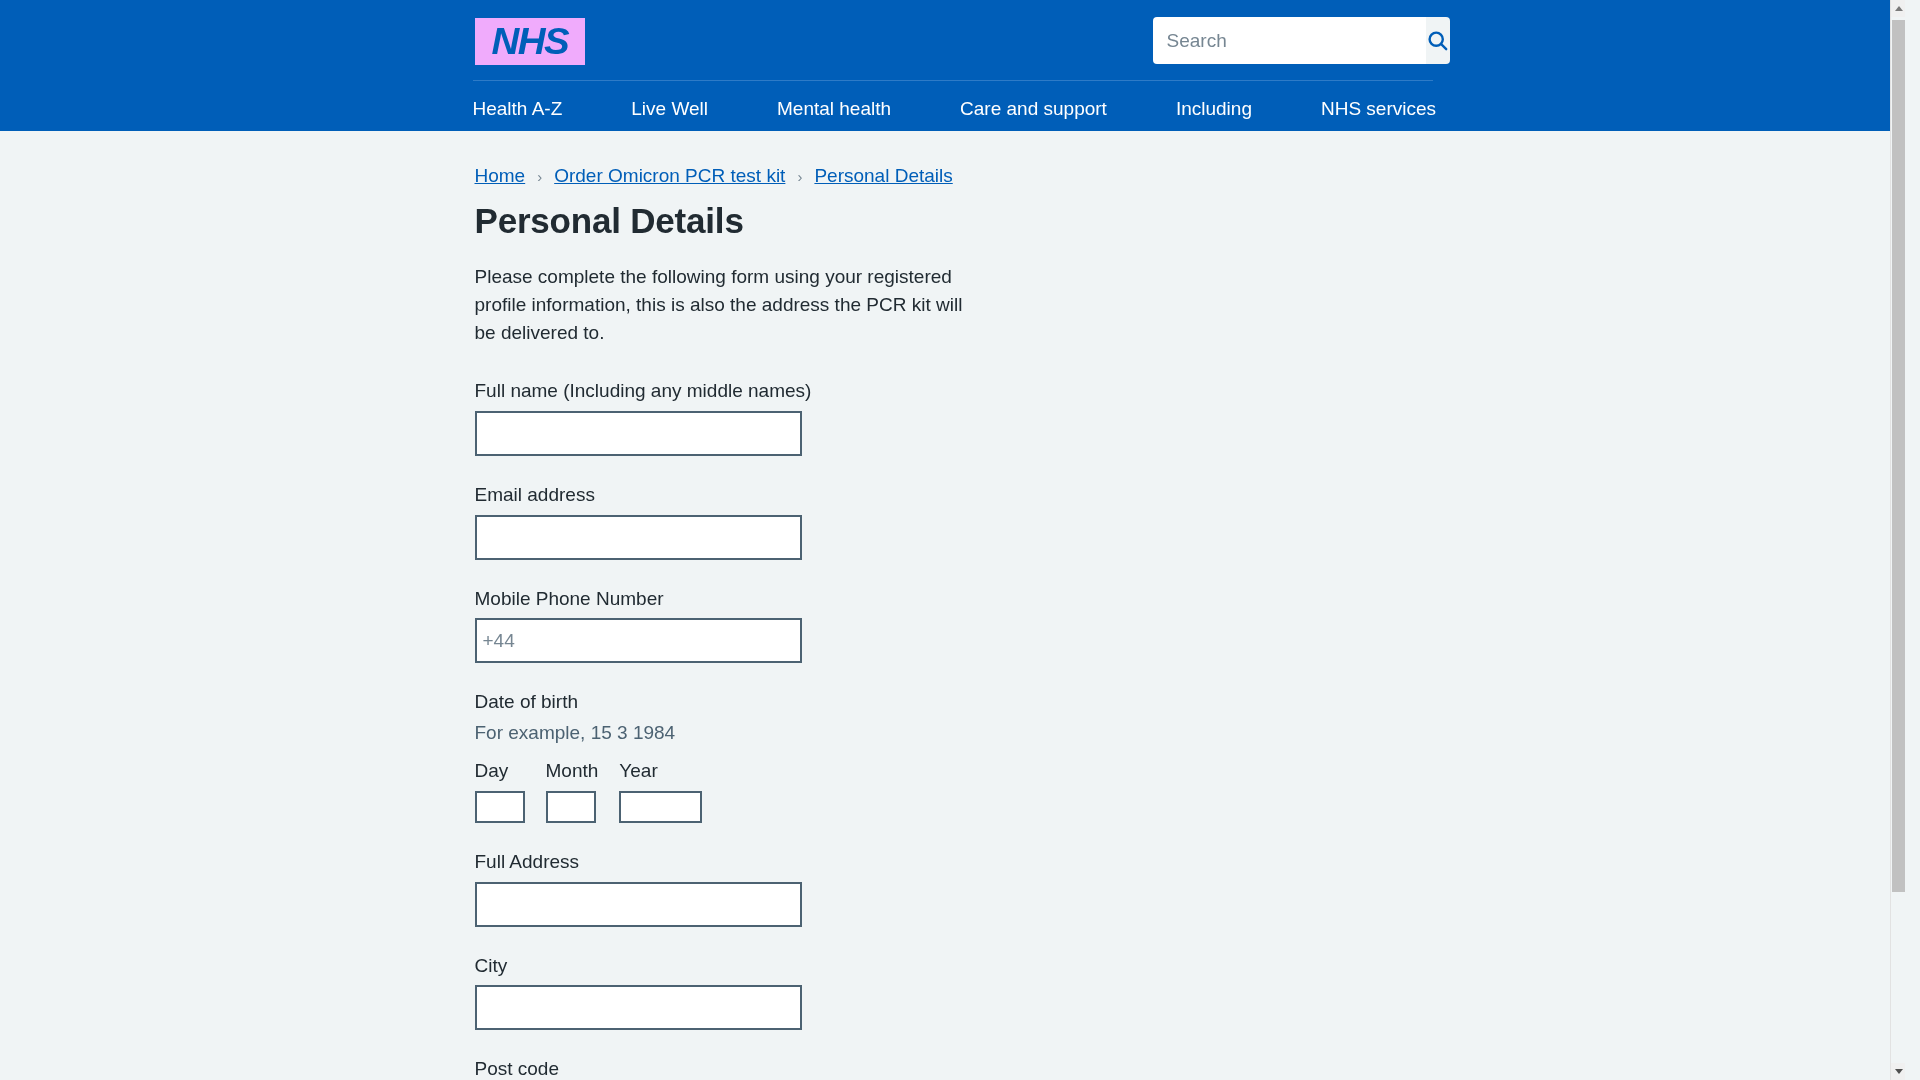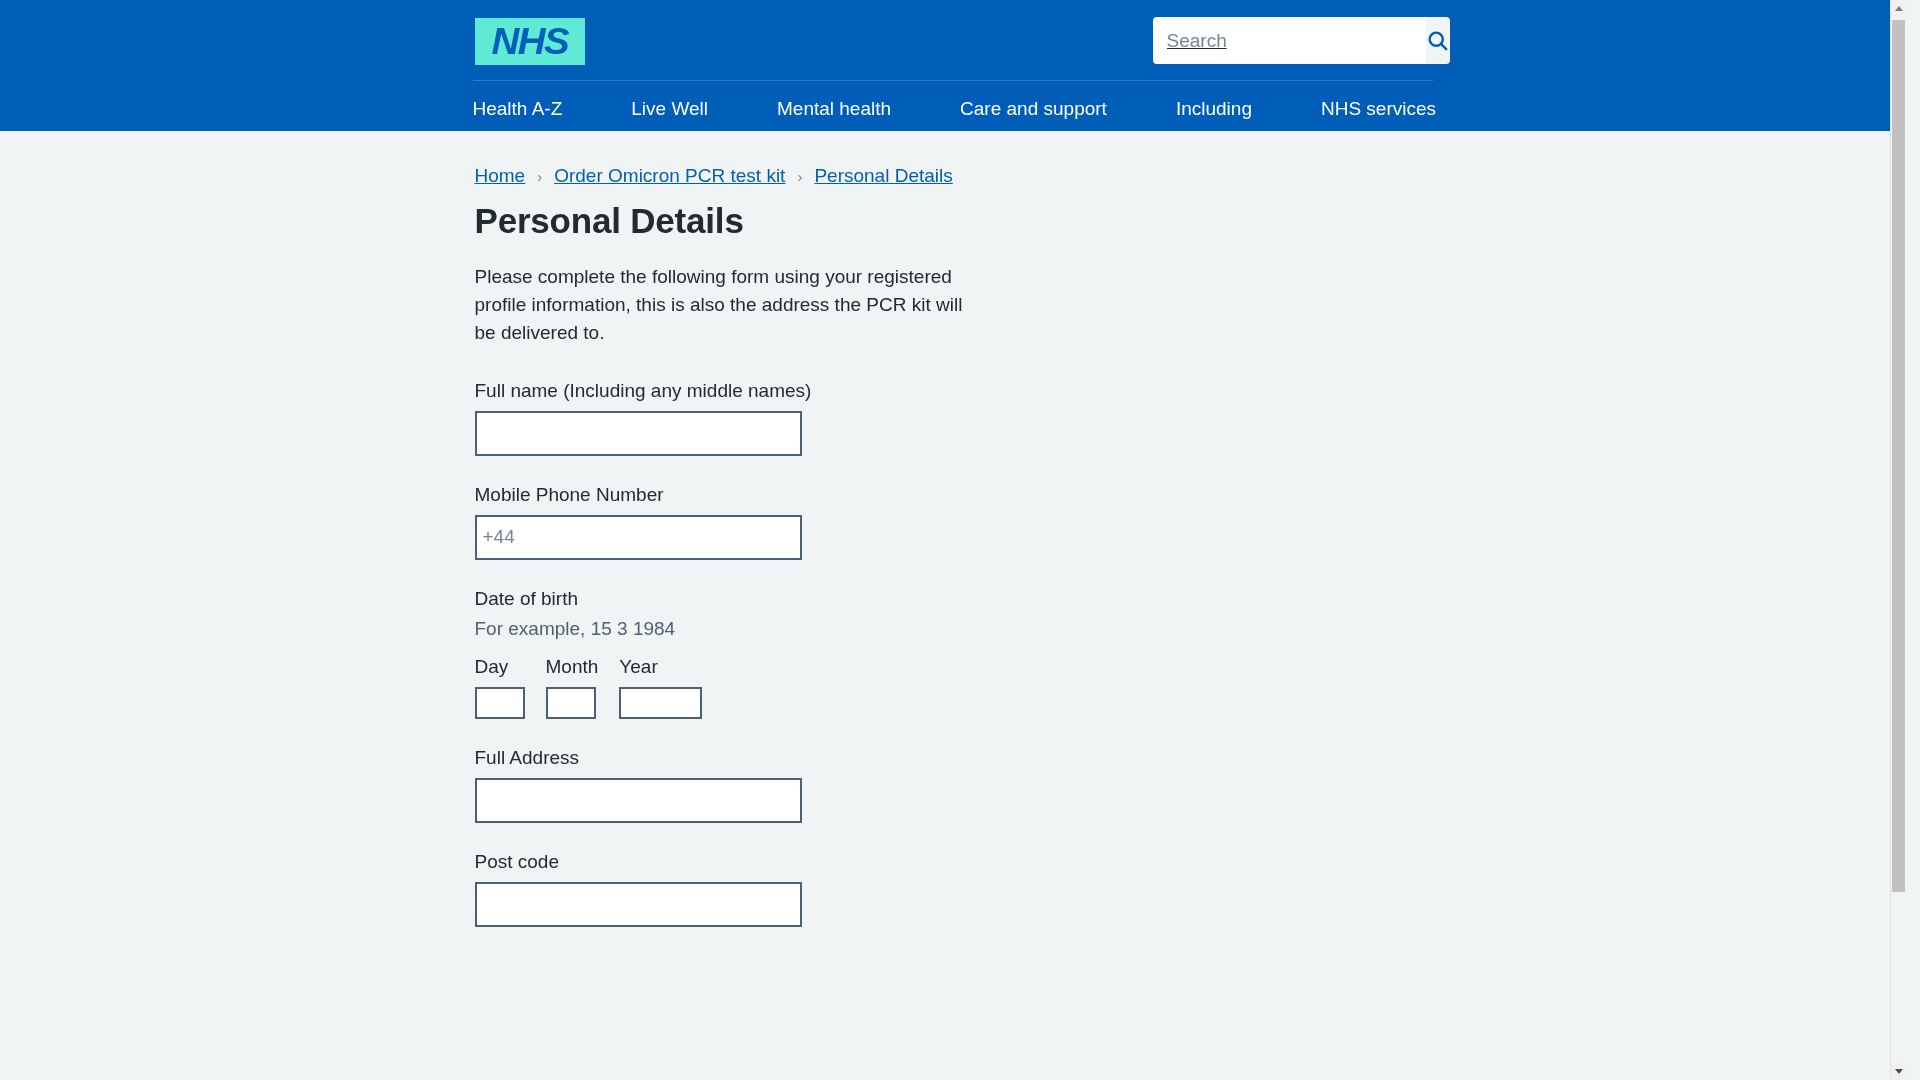--- a/index.html
+++ b/index.html
@@ -33,21 +33,21 @@
   }
   .header-inner {
     width: 960px;
     margin: 0 auto;
     position: relative;
     height: 80px;
     display: flex;
     align-items: center;
   }
   .nhs-logo {
-    background: #5eead4;
+    background: #f0abfc;
     width: 110px;
     height: 47px;
     display: flex;
     align-items: center;
     justify-content: center;
     margin-left: 2px;
     margin-top: 2px;
   }
   .nhs-logo-text {
     color: #005eb8;
@@ -61,21 +61,20 @@
   }
 
   .search-wrap {
     position: absolute;
     right: 0;
     top: 17px;
     display: flex;
     align-items: stretch;
     height: 47px;
     width: 280px;
-    text-decoration: underline;
   }
   .search-input {
     flex: 1;
     border: 0;
     outline: none;
     background: #ffffff;
     font-family: "Liberation Sans", sans-serif;
     font-size: 19px;
     color: #212b32;
     padding: 0 14px;
@@ -325,20 +324,24 @@
 
     <p class="intro">Please complete the following form using your registered profile information, this is also the address the PCR kit will be delivered to.</p>
 
     <form>
 
       <div class="form-group">
         <label class="form-label">Full name (Including any middle names)</label>
         <input class="text-input" type="text" placeholder="" style="">
       </div>
 
+      <div class="form-group">
+        <label class="form-label">Email address</label>
+        <input class="text-input" type="text" placeholder="" style="">
+      </div>
 
       <div class="form-group">
         <label class="form-label">Mobile Phone Number</label>
         <input class="text-input" type="text" placeholder="+44" style="">
       </div>
 
       <div class="form-group">
         <label class="form-label">Date of birth</label>
         <span class="hint">For example, 15 3 1984</span>
         <div class="dob-row">
@@ -355,20 +358,24 @@
             <input class="dob-input year" type="text" style="">
           </div>
         </div>
       </div>
 
       <div class="form-group">
         <label class="form-label">Full Address</label>
         <input class="text-input" type="text" placeholder="" style="">
       </div>
 
+      <div class="form-group">
+        <label class="form-label">City</label>
+        <input class="text-input" type="text" placeholder="" style="">
+      </div>
 
       <div class="form-group">
         <label class="form-label">Post code</label>
         <input class="text-input" type="text" placeholder="" style="">
       </div>
 
     </form>
   </main>
 
   <div class="scrollbar">

